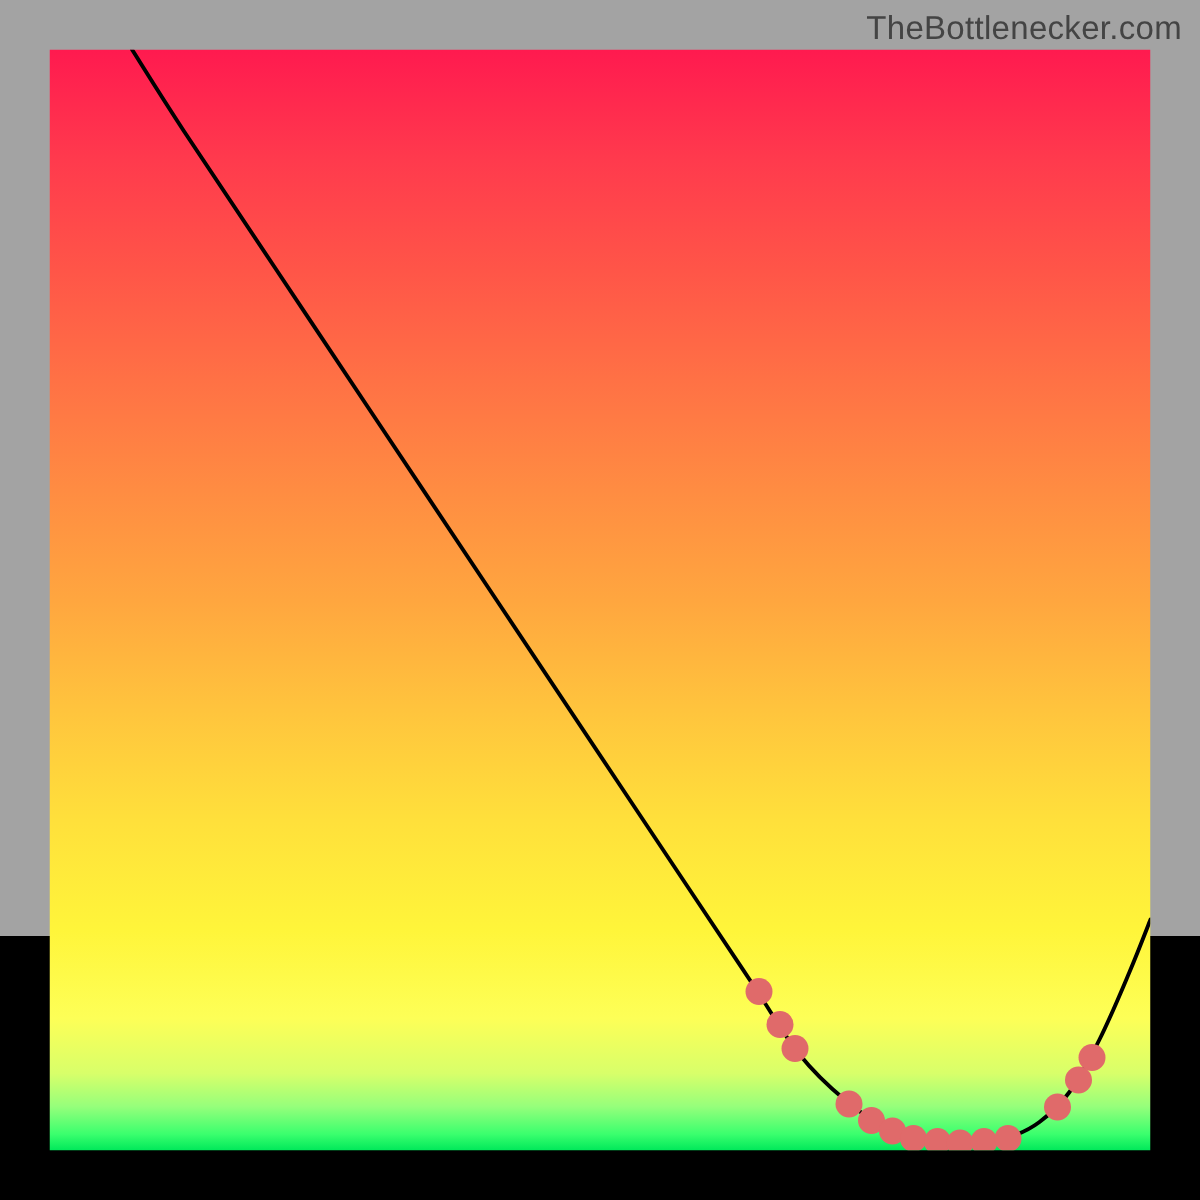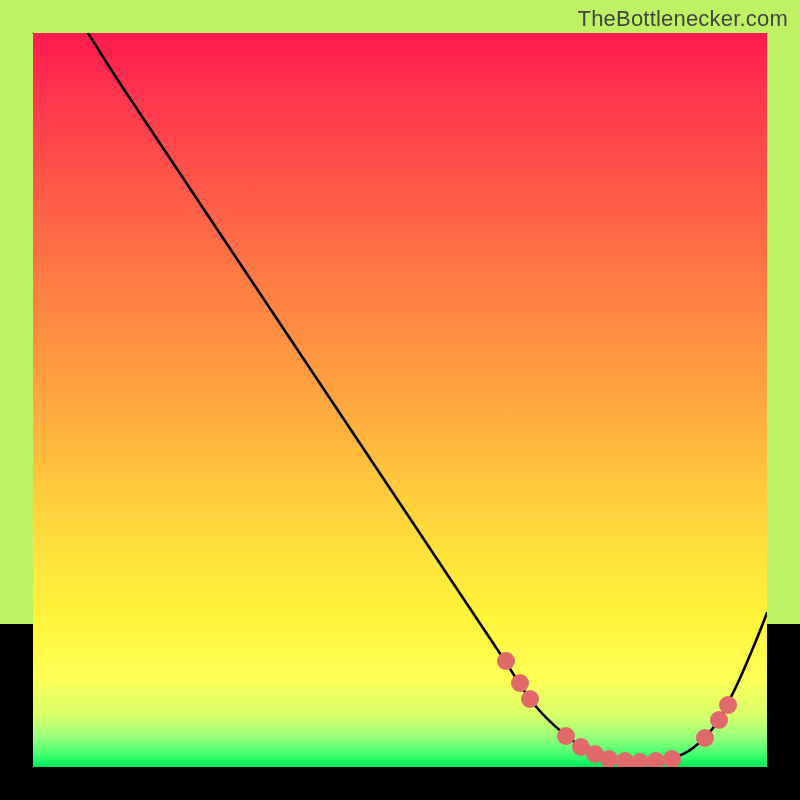--- a/index.html
+++ b/index.html
@@ -10,21 +10,21 @@
     overflow: hidden;
     background: #000;
     font-family: Arial, Helvetica, sans-serif;
   }
   .frame {
     position: absolute;
     left: 0;
     top: 0;
     width: 800px;
     height: 624px;
-    background: #bef264;
+    background: #a3a3a3;
   }
   .plot {
     position: absolute;
     left: 33px;
     top: 33px;
     width: 734px;
     height: 734px;
     overflow: hidden;
   }
   .gradient {

